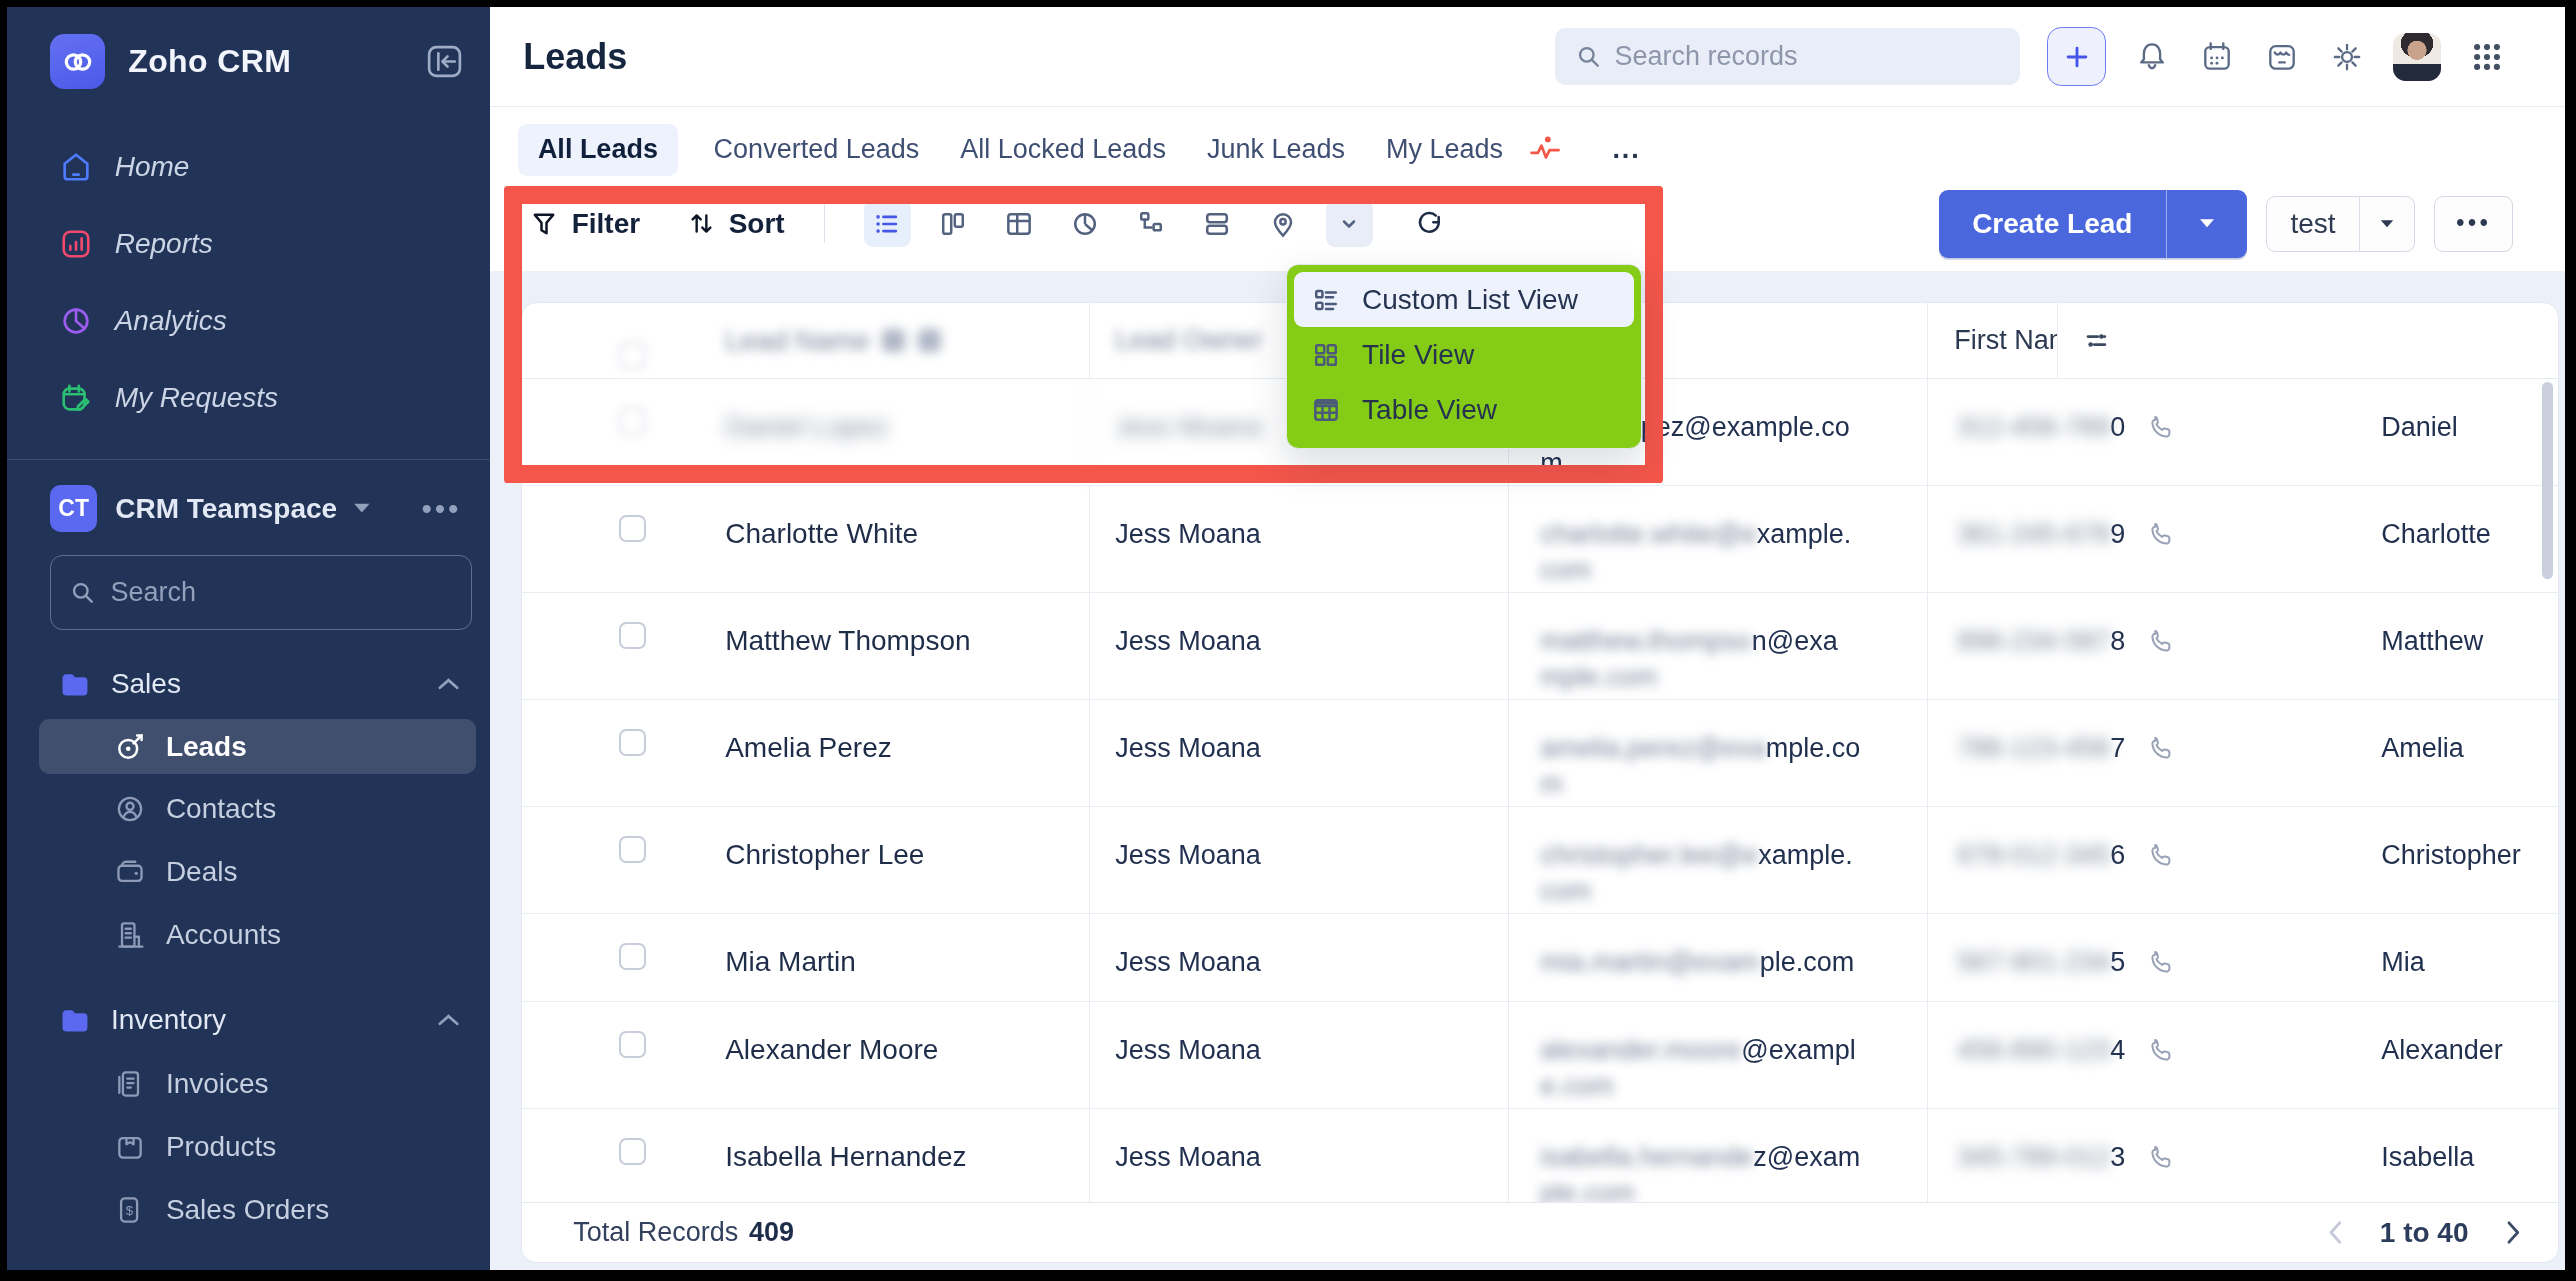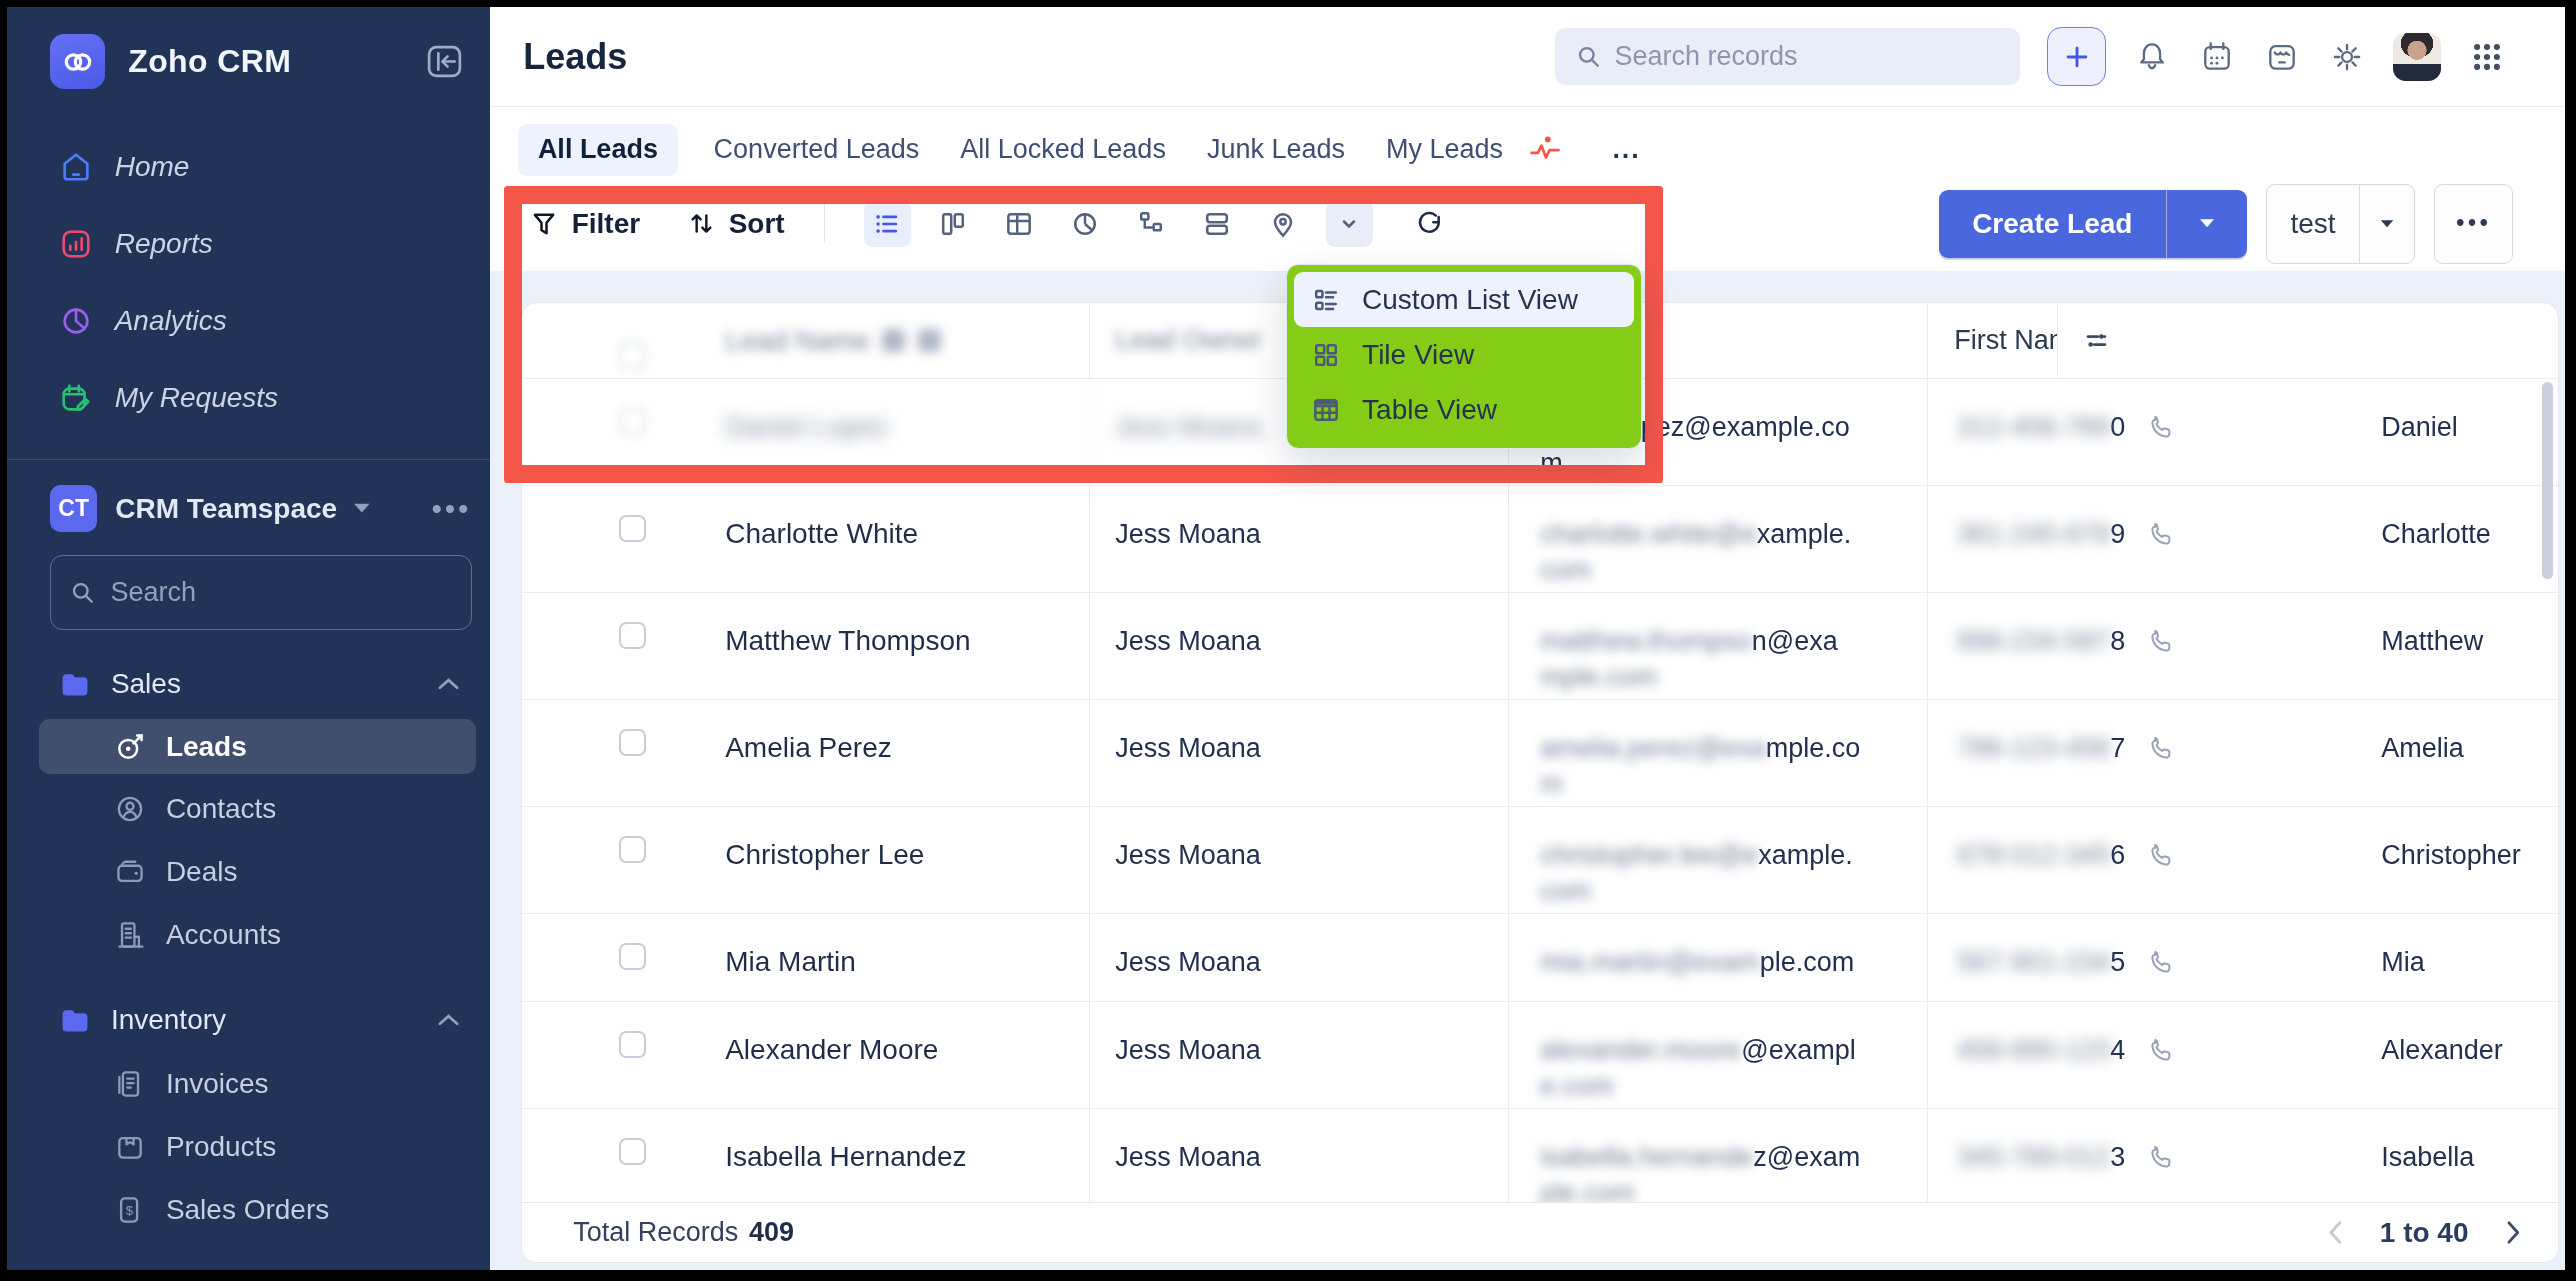--- a/index.html
+++ b/index.html
@@ -11,21 +11,21 @@
   .sidebar { width:483px; background:#213356; color:#dbe2ee; flex:none; position:relative; padding-top:19.7px; }
   .brand-row { display:flex; align-items:center; padding:7.2px 18px 7.2px 43px; }
   .brand-logo { width:55px; height:55px; border-radius:14.3px; background:linear-gradient(160deg,#6470f2,#4b59e8); display:flex; align-items:center; justify-content:center; flex:none; }
   .brand-name { font-size:32px; font-weight:700; color:#f2f5fb; margin-left:23px; letter-spacing:0.4px; }
   .collapse-btn { margin-left:auto; margin-right:7.2px; color:#9facc6; }
   .nav-list { margin-top:32px;font-style:italic; }
   .nav-item { display:flex; align-items:center; height:77px; padding-left:52px; cursor:pointer; }
   .nav-item .nico { width:34px; height:34px; flex:none; }
   .nav-item .nlabel { margin-left:21.5px; font-size:28px; font-weight:500; color:#ccd5e5; }
   .side-divider { height:0.9px; background:rgba(255,255,255,.12); margin-top:23px; }
-  .teamspace-row { display:flex; align-items:center; padding:25px 19px 0 43px; }
+  .teamspace-row { display:flex; align-items:center; padding:25px 29px 0 43px; }
   .ct-badge { width:47px; height:47px; border-radius:10.7px; background:#5b68f0; color:#fff; font-size:23px; font-weight:700; display:flex; align-items:center; justify-content:center; flex:none; }
   .ts-name { margin-left:18px; font-size:28px; font-weight:600; color:#e2e8f4; }
   .ts-caret { margin-left:14.3px; }
   .ts-more { margin-left:auto; color:#93a0bd; font-size:30px; letter-spacing:2.7px; }
   .side-search { margin:23px 18px 0 43px; width:422px; height:75px; border:1.8px solid rgba(157,170,200,.5); border-radius:12.5px; display:flex; align-items:center; padding-left:18px; color:#93a0bb; }
   .side-search span { font-size:27px; margin-left:14.3px; }
   .section-row { display:flex; align-items:center; height:64px; margin-top:21.5px; padding:0 30px 0 52px; }
   .section-row .nlabel { margin-left:19.7px; font-size:28px; font-weight:400; color:#e2e8f4; }
   .section-row .chev { margin-left:auto; color:#93a0bd; }
   .sub-item { display:flex; align-items:center; height:63px; padding-left:107px; color:#c6cfe0; cursor:pointer; }
@@ -63,21 +63,21 @@
   .tb-sort { margin-left:47px; }
   .tb-divider { width:0.9px; height:39px; background:#dfe3ee; margin:0 39px; }
   .vicon { width:47px; height:47px; display:flex; align-items:center; justify-content:center; margin-right:19px; color:#53627f; cursor:pointer; border-radius:9px; }
   .vicon.active { background:#e7eefc; color:#4457e6; }
   .vicon.chev-btn { background:#e9edf8; color:#53627f; }
   .vicon.refresh { margin-left:12.5px; }
   .tb-right { margin-left:auto; display:flex; align-items:center; }
   .create-btn { width:308px; height:68px; background:#4a67de; border-radius:9px; display:flex; align-items:center; color:#fff; overflow:hidden; cursor:pointer; box-shadow:0 1.8px 0 rgba(38,54,140,.25); }
   .create-main { flex:1; text-align:center; font-size:28px; font-weight:600; }
   .create-arrow { width:81px; height:100%; border-left:0.9px solid rgba(255,255,255,.45); display:flex; align-items:center; justify-content:center; }
-  .lite-btn { height:80px; background:#fdfdfe; border:1.8px solid #d3d8e4; border-radius:9px; display:flex; align-items:center; color:#2c3a52; margin-left:19.7px; cursor:pointer; }
+  .lite-btn { height:56px; background:#fdfdfe; border:1.8px solid #d3d8e4; border-radius:9px; display:flex; align-items:center; color:#2c3a52; margin-left:19.7px; cursor:pointer; }
   .test-label { padding:0 23px; font-size:28px; font-weight:500; }
   .test-arrow { width:55px; height:100%; border-left:0.9px solid #dadfe9; display:flex; align-items:center; justify-content:center; }
   .more-btn { width:79px; justify-content:center; font-size:23px; font-weight:800; letter-spacing:3.6px; }
 
   
   .content { height:998px; padding:31px 5.4px 5.4px 31px; }
   .card { position:relative; width:2038px; height:961px; background:#fff; border:0.9px solid #e5e8f1; border-radius:16px; overflow:hidden; display:flex; flex-direction:column; }
   .grid-cols { display:grid; grid-template-columns:203px 364px 419px 419px 428px 1fr; }
   .thead { height:76px; align-items:center; border-bottom:0.9px solid #e8ebf3; flex:none; }
   .th { font-size:27px; font-weight:500; color:#2a3850; height:100%; display:flex; align-items:center; }

